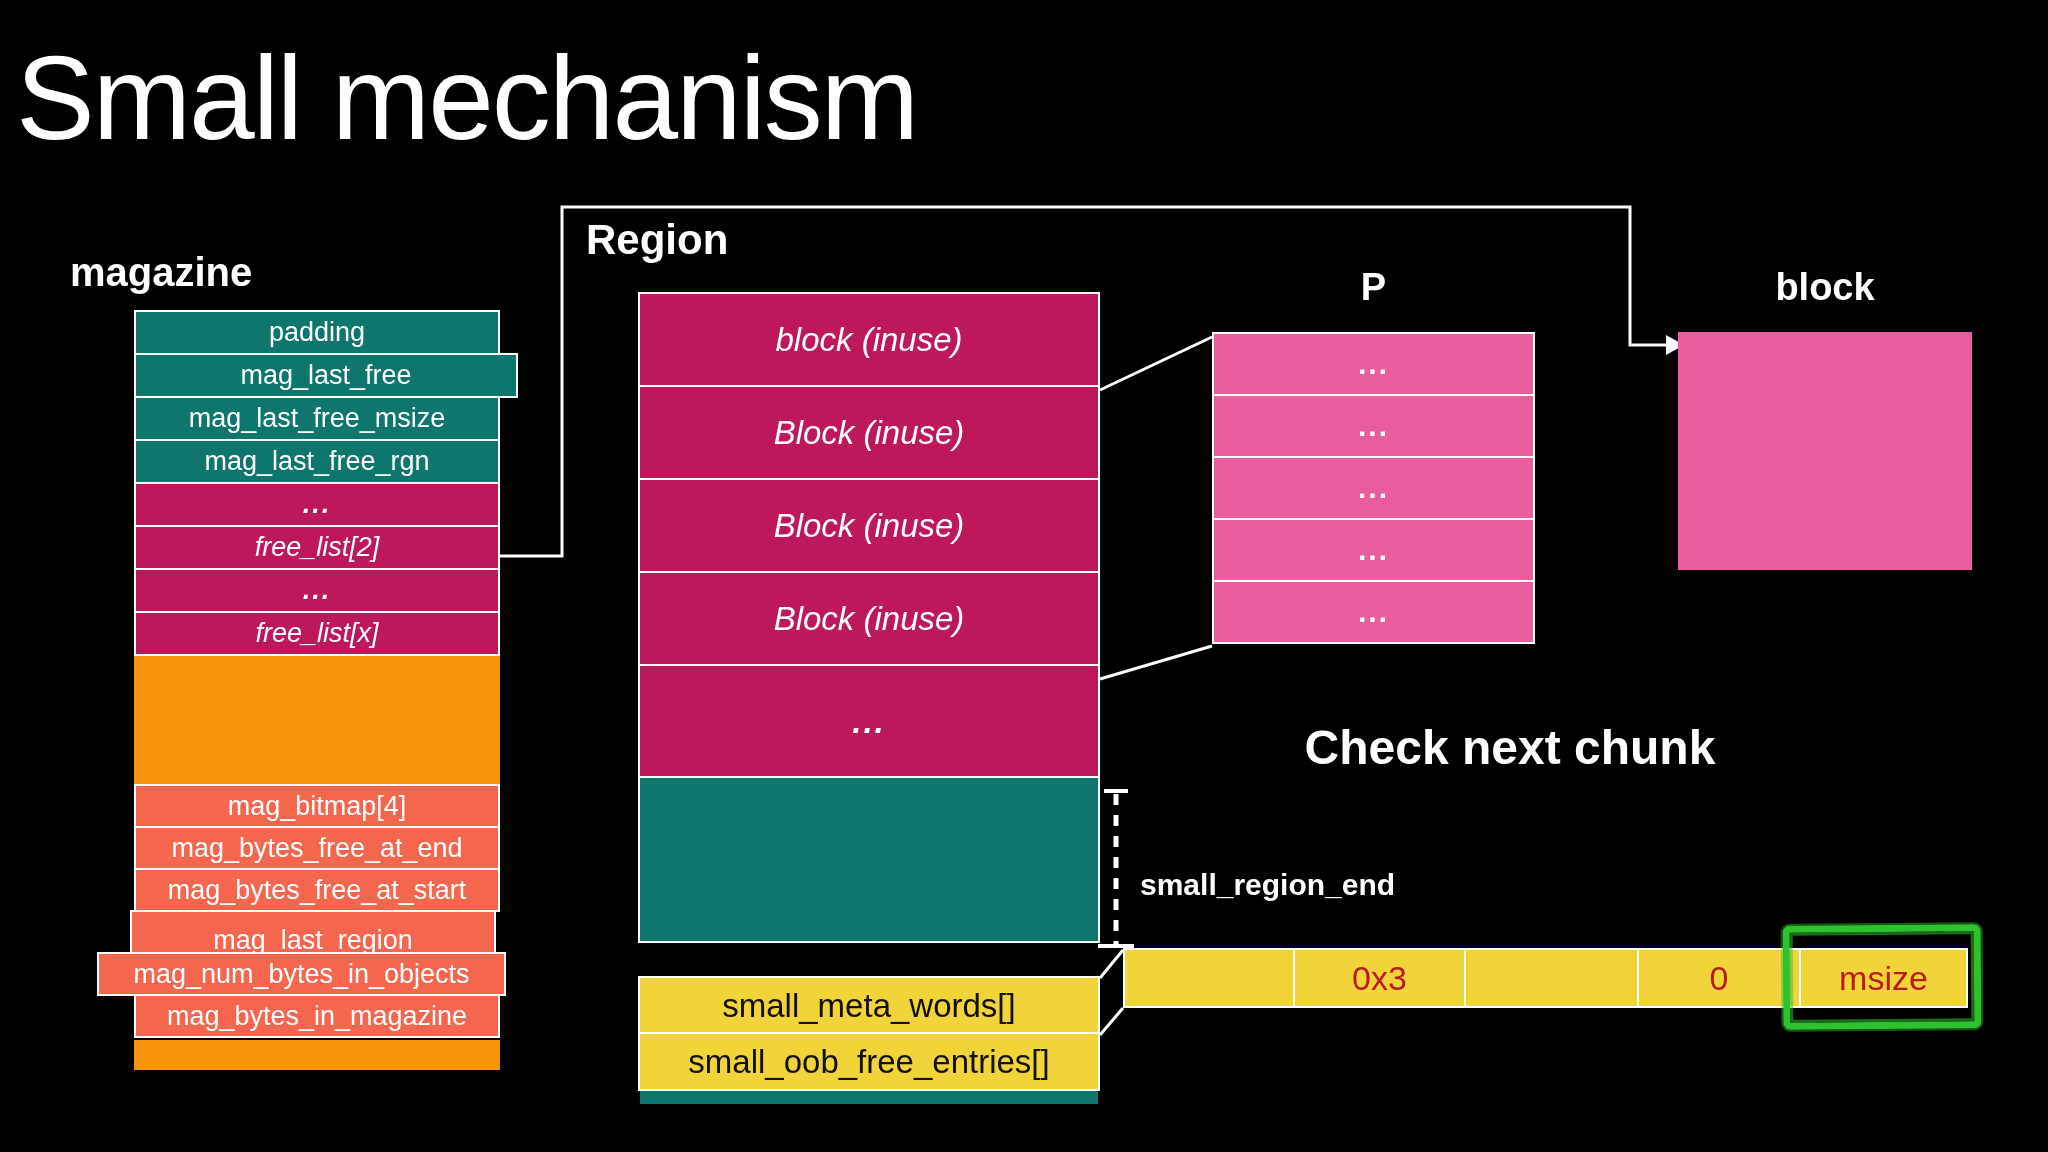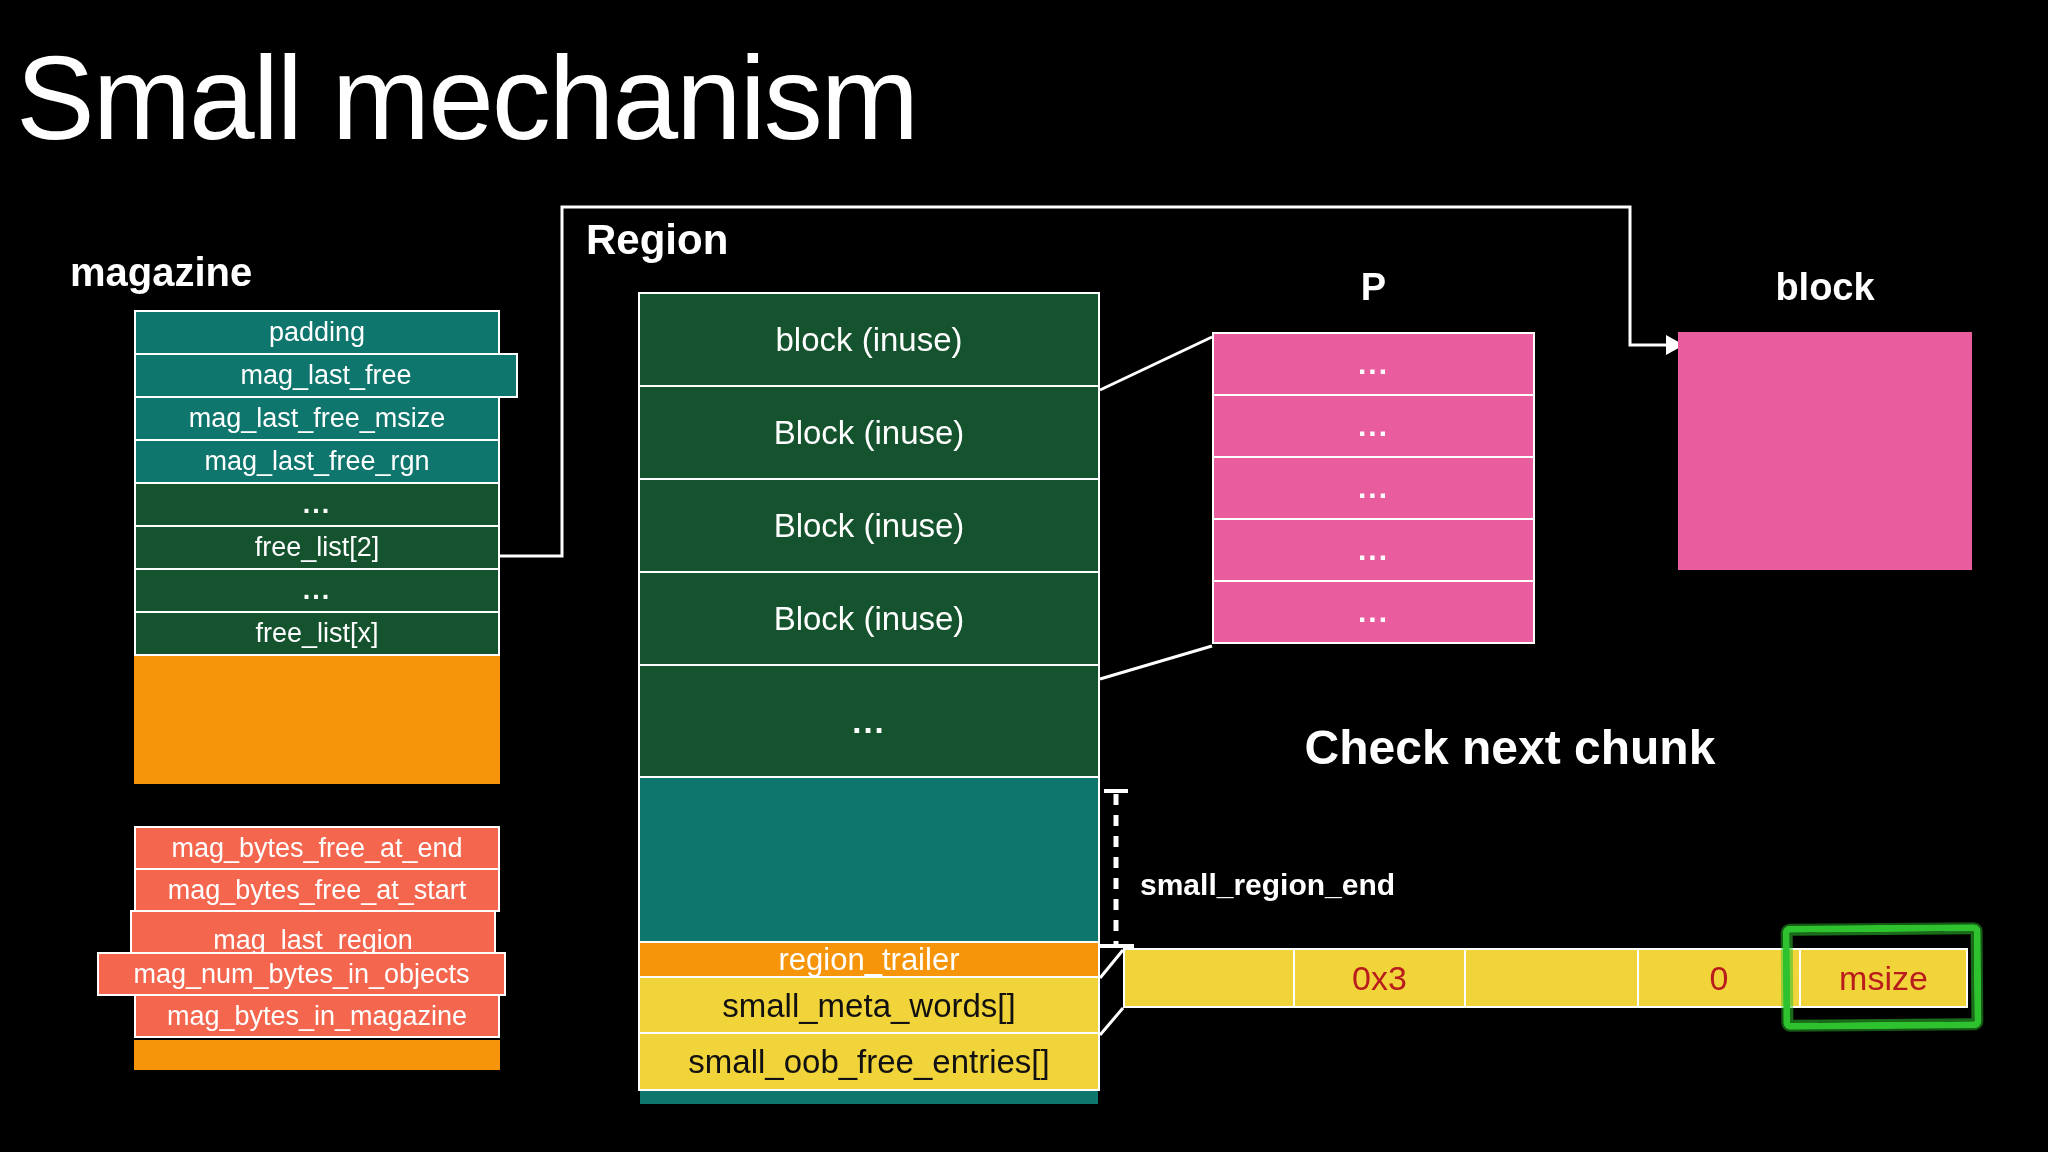--- a/index.html
+++ b/index.html
@@ -28,21 +28,21 @@
     justify-content: center;
     border: 2px solid #fff;
     box-sizing: border-box;
     font-size: 27px;
     color: #fff;
     text-align: center;
     line-height: 1;
   }
   .noborder { border: none; }
   .blue   { background: #0f766e; }
-  .green  { background: #14532d; }
+  .green  { background: #be185d; font-style: italic; }
   .orange { background: #f6940a; }
   .salmon { background: #f4674e; }
   .pink   { background: #e95d9e; }
   .yellow { background: #f1d33a; color: #111; }
   .rblock { font-size: 33px; }
   .prow   { font-size: 30px; font-weight: bold; letter-spacing: 2px; }
   .rowcell{ font-size: 34px; color: #b91c1c; }
   .dots   { font-weight: bold; letter-spacing: 2px; }
   .overlay {
     position: absolute; left: 0; top: 0;
@@ -90,34 +90,34 @@
 
   <div class="cell blue" style="left:134px; top:310px;  width:366px; height:45px;">padding</div>
   <div class="cell blue" style="left:134px; top:353px;  width:384px; height:45px;">mag_last_free</div>
   <div class="cell blue" style="left:134px; top:396px;  width:366px; height:45px;">mag_last_free_msize</div>
   <div class="cell blue" style="left:134px; top:439px;  width:366px; height:45px;">mag_last_free_rgn</div>
   <div class="cell green dots" style="left:134px; top:482px; width:366px; height:45px;">...</div>
   <div class="cell green" style="left:134px; top:525px;  width:366px; height:45px;">free_list[2]</div>
   <div class="cell green dots" style="left:134px; top:568px; width:366px; height:45px;">...</div>
   <div class="cell green" style="left:134px; top:611px;  width:366px; height:45px;">free_list[x]</div>
   <div class="cell orange noborder" style="left:134px; top:656px; width:366px; height:128px;"></div>
+  <div class="cell salmon" style="left:134px; top:784px;  width:366px; height:44px;">mag_bitmap[4]</div>
   <div class="cell salmon" style="left:134px; top:826px;  width:366px; height:44px;">mag_bytes_free_at_end</div>
   <div class="cell salmon" style="left:134px; top:868px;  width:366px; height:44px;">mag_bytes_free_at_start</div>
   <div class="cell salmon" style="left:130px; top:910px;  width:366px; height:60px;">mag_last_region</div>
   <div class="cell salmon" style="left:97px;  top:952px;  width:409px; height:44px;">mag_num_bytes_in_objects</div>
   <div class="cell salmon" style="left:134px; top:994px;  width:366px; height:44px;">mag_bytes_in_magazine</div>
   <div class="cell orange noborder" style="left:134px; top:1040px; width:366px; height:30px;"></div>
 
   <div class="cell green rblock" style="left:638px; top:292px;  width:462px; height:95px;">block (inuse)</div>
   <div class="cell green rblock" style="left:638px; top:385px;  width:462px; height:95px;">Block (inuse)</div>
   <div class="cell green rblock" style="left:638px; top:478px;  width:462px; height:95px;">Block (inuse)</div>
   <div class="cell green rblock" style="left:638px; top:571px;  width:462px; height:95px;">Block (inuse)</div>
   <div class="cell green rblock dots" style="left:638px; top:664px; width:462px; height:114px;">...</div>
   <div class="cell blue" style="left:638px; top:776px;  width:462px; height:167px;"></div>
-  <div class="cell orange" style="left:638px; top:941px; width:462px; height:37px; font-size:31px;">region_trailer</div>
   <div class="cell yellow" style="left:638px; top:976px; width:462px; height:58px; font-size:33px;">small_meta_words[]</div>
   <div class="cell yellow" style="left:638px; top:1032px; width:462px; height:59px; font-size:33px;">small_oob_free_entries[]</div>
   <div class="cell blue noborder" style="left:640px; top:1091px; width:458px; height:13px;"></div>
 
   <div class="cell pink prow" style="left:1212px; top:332px; width:323px; height:64px;">...</div>
   <div class="cell pink prow" style="left:1212px; top:394px; width:323px; height:64px;">...</div>
   <div class="cell pink prow" style="left:1212px; top:456px; width:323px; height:64px;">...</div>
   <div class="cell pink prow" style="left:1212px; top:518px; width:323px; height:64px;">...</div>
   <div class="cell pink prow" style="left:1212px; top:580px; width:323px; height:64px;">...</div>
 

